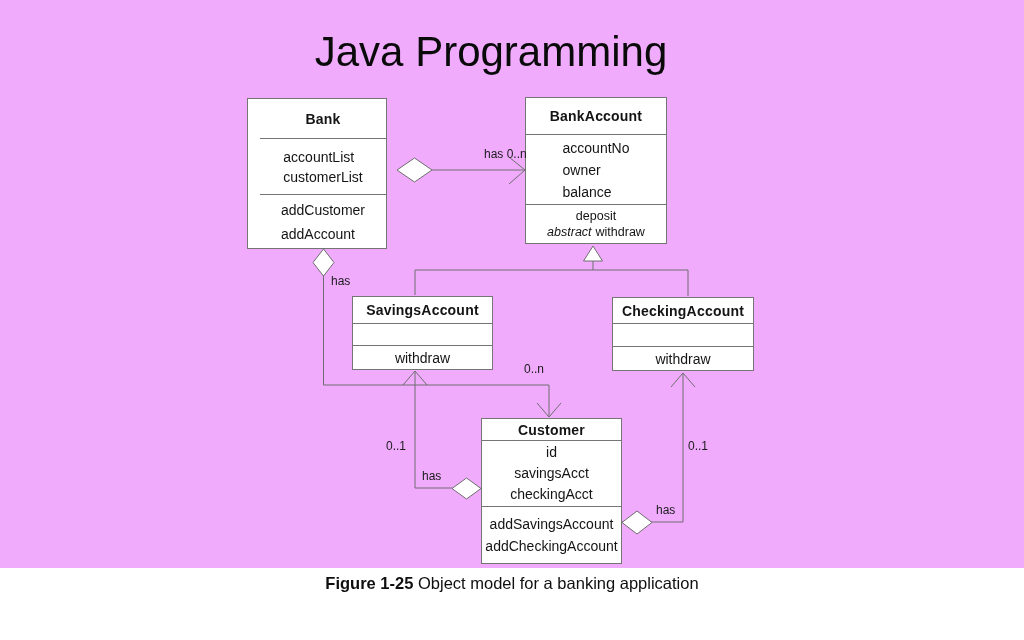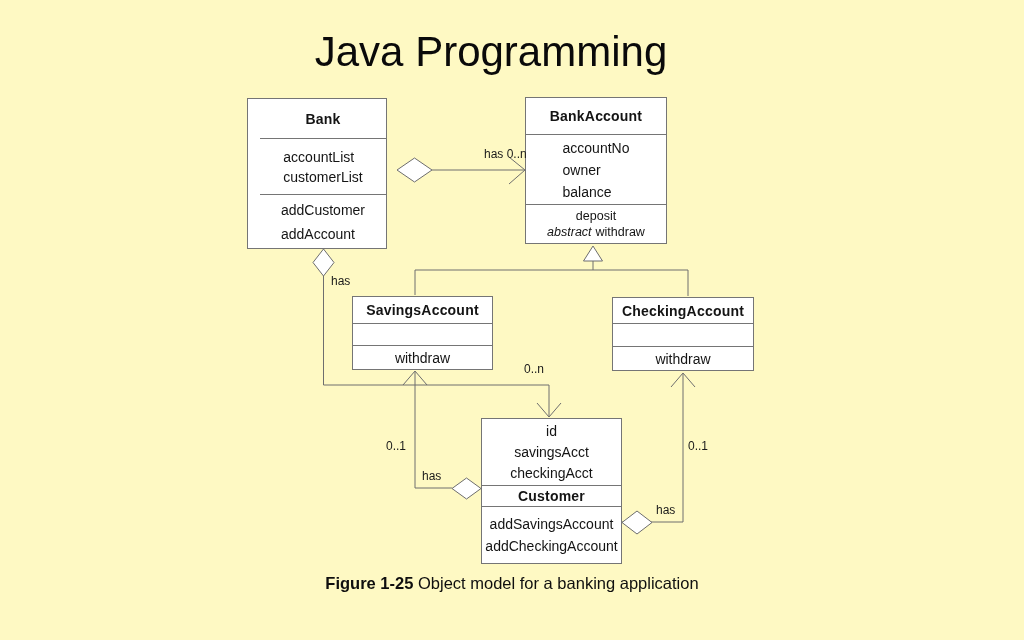--- a/index.html
+++ b/index.html
@@ -5,22 +5,22 @@
   * { margin: 0; padding: 0; box-sizing: border-box; }
   html, body {
     width: 1024px; height: 640px;
     background: #ffffff;
     font-family: "Liberation Sans", "DejaVu Sans", sans-serif;
     color: #111111;
     overflow: hidden;
   }
   #slide {
     position: relative;
-    width: 1024px; height: 640px;
-    background: #fef9c3;
+    width: 1024px; height: 568px;
+    background: #f0abfc;
   }
   .slide-title {
     position: absolute;
     top: 28px; left: 491px;
     transform: translateX(-50%);
     font-size: 42px;
     font-weight: 500;
     letter-spacing: 0px;
     color: #0a0a0a;
     white-space: nowrap;
@@ -155,26 +155,26 @@
 
   <div class="uml-class" style="left:612px; top:297px; width:142px; height:74px;">
     <div class="uml-sec uml-title" style="height:25px;">CheckingAccount</div>
     <div class="uml-sec" style="height:23px;"></div>
     <div class="uml-sec" style="flex:1;">
       <div>withdraw</div>
     </div>
   </div>
 
   <div class="uml-class" style="left:481px; top:418px; width:141px; height:146px;">
+    <div class="uml-sec uml-title" style="height:21px;">Customer</div>
     <div class="uml-sec" style="height:66px; line-height:21px;">
       <div>id</div>
       <div>savingsAcct</div>
       <div>checkingAcct</div>
     </div>
-    <div class="uml-sec uml-title" style="height:21px;">Customer</div>
     <div class="uml-sec" style="flex:1; line-height:22px;">
       <div>addSavingsAccount</div>
       <div>addCheckingAccount</div>
     </div>
   </div>
 
   <span class="edge-label" style="left:437px; top:148px;padding-left:47px;">has 0..n</span>
 
   <span class="edge-label" style="left:331px; top:275px;">has</span>
   <span class="edge-label" style="left:524px; top:363px;">0..n</span>

